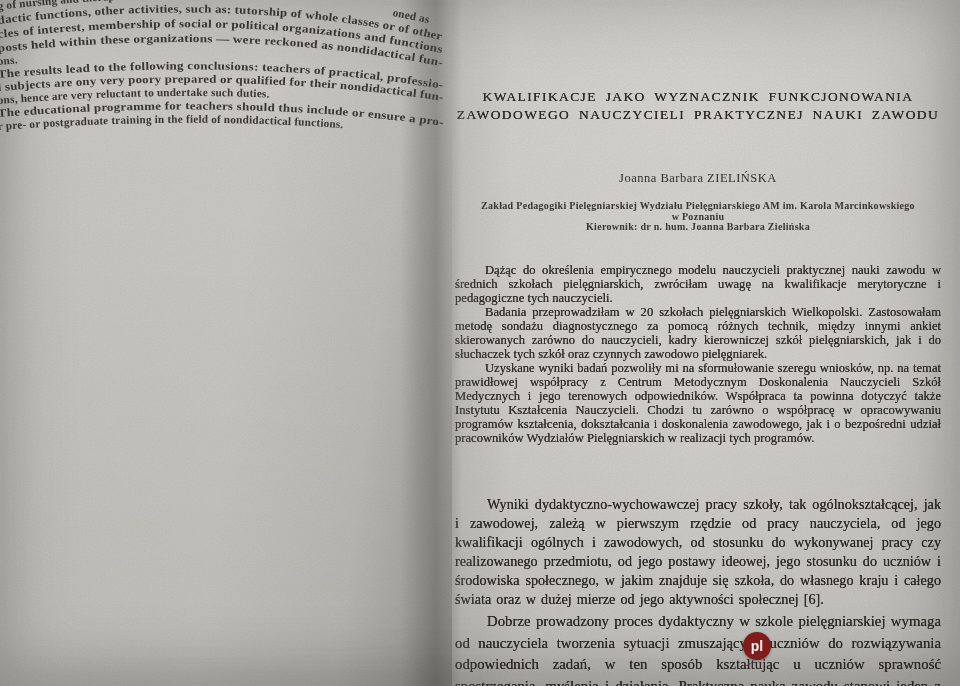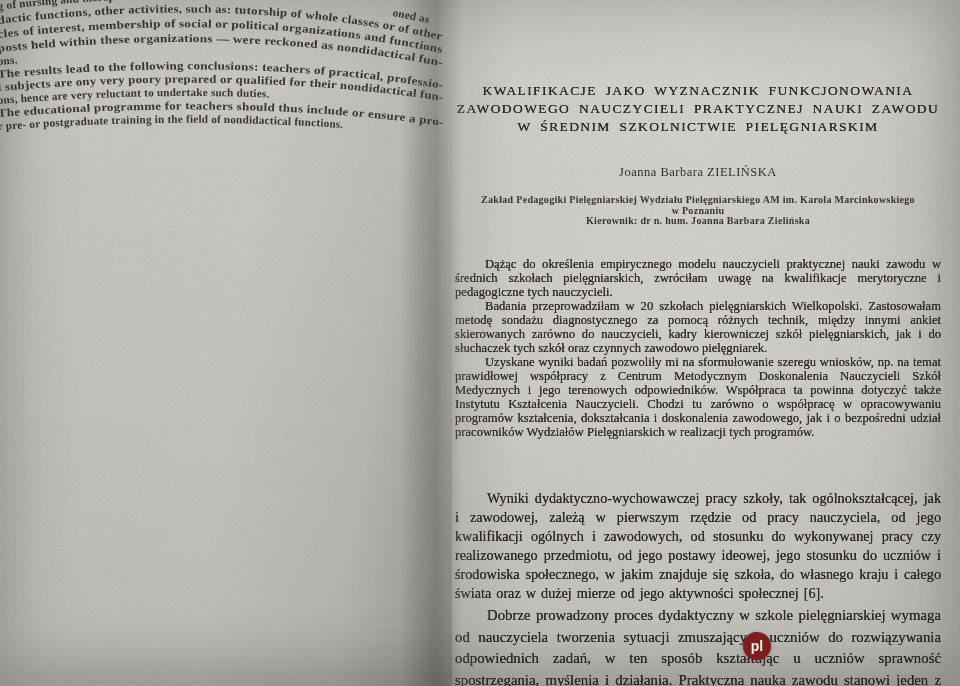--- a/index.html
+++ b/index.html
@@ -19,21 +19,21 @@
   
   .spine{position:absolute;left:400px;top:0;width:80px;height:686px;
     background:linear-gradient(90deg, rgba(70,68,63,0) 0%, rgba(70,68,63,.22) 28%,
       rgba(70,68,63,.30) 45%, rgba(120,118,112,.12) 62%, rgba(255,255,255,.10) 78%, rgba(70,68,63,0) 100%);}
 
   
   .right-page{position:absolute;left:452px;top:0;width:508px;height:686px;
     background:
       linear-gradient(180deg, rgba(255,255,255,.06) 0%, rgba(0,0,0,0) 55%, rgba(0,0,0,.07) 100%),
       linear-gradient(90deg,#b4b3ae 0%,#c6c5c0 5%,#d0cfca 12%,#d4d3ce 48%,#cfcec9 80%,#c5c4bf 100%);}
-  .rp-block{position:absolute;left:3px;width:486px;color:#2e2b27;}
+  .rp-block{position:absolute;left:3px;width:486px;color:#2e2b27;margin-top:6px;}
 
   .title{top:82px;text-align:center;font-size:13.5px;line-height:18px;
          letter-spacing:1.4px;word-spacing:4px;color:#2d2a25;text-shadow:0 0 .4px #2d2a25;}
   .author{top:165px;text-align:center;font-size:12.5px;letter-spacing:.5px;color:#33302b;}
   .affil{top:195px;text-align:center;font-size:10px;font-weight:700;
          line-height:10.5px;letter-spacing:.3px;color:#3a3733;}
 
   .summary{top:257px;}
   .summary p{margin:0;font-size:12.6px;line-height:14px;text-indent:30px;
              text-align:justify;color:#34312c;text-shadow:0 0 .3px #34312c;}
@@ -90,21 +90,20 @@
       <text class="lpt"><textPath href="#lp7">ons, hence are very reluctant to undertake such duties.</textPath></text>
       <text class="lpt" textLength="446" lengthAdjust="spacingAndGlyphs"><textPath href="#lp8">The educational programme for teachers should thus include or ensure a pro-</textPath></text>
       <text class="lpt"><textPath href="#lp9">r pre- or postgraduate training in the field of nondidactical functions.</textPath></text>
     </svg>
   </div>
 
   <div class="right-page">
     <div class="rp-block title">
       <div>KWALIFIKACJE JAKO WYZNACZNIK FUNKCJONOWANIA</div>
       <div>ZAWODOWEGO NAUCZYCIELI PRAKTYCZNEJ NAUKI ZAWODU</div>
-      <div>W ŚREDNIM SZKOLNICTWIE PIELĘGNIARSKIM</div>
     </div>
 
     <div class="rp-block author">Joanna Barbara ZIELIŃSKA</div>
 
     <div class="rp-block affil">
       <div>Zakład Pedagogiki Pielęgniarskiej Wydziału Pielęgniarskiego AM im. Karola Marcinkowskiego</div>
       <div>w Poznaniu</div>
       <div>Kierownik: dr n. hum. Joanna Barbara Zielińska</div>
     </div>
 

